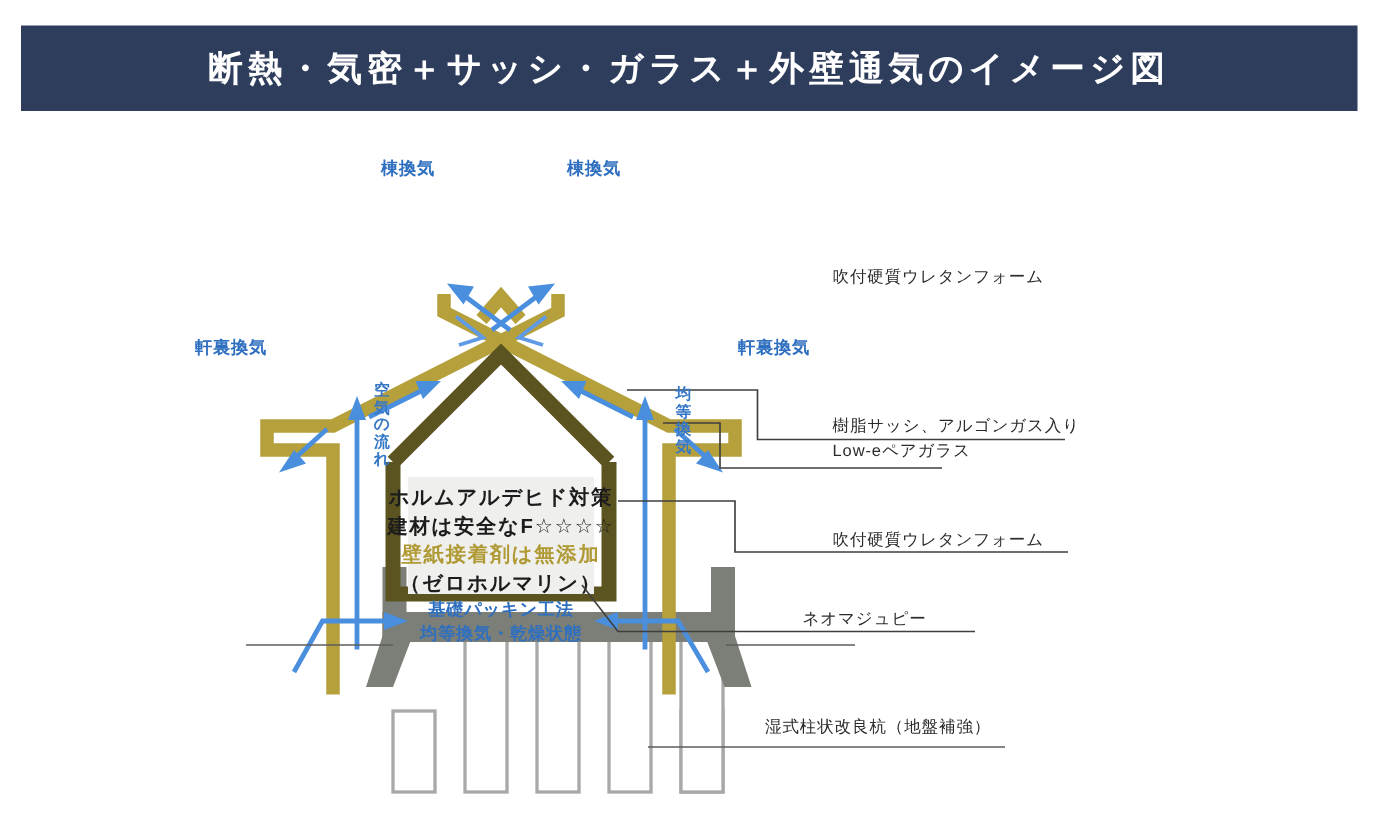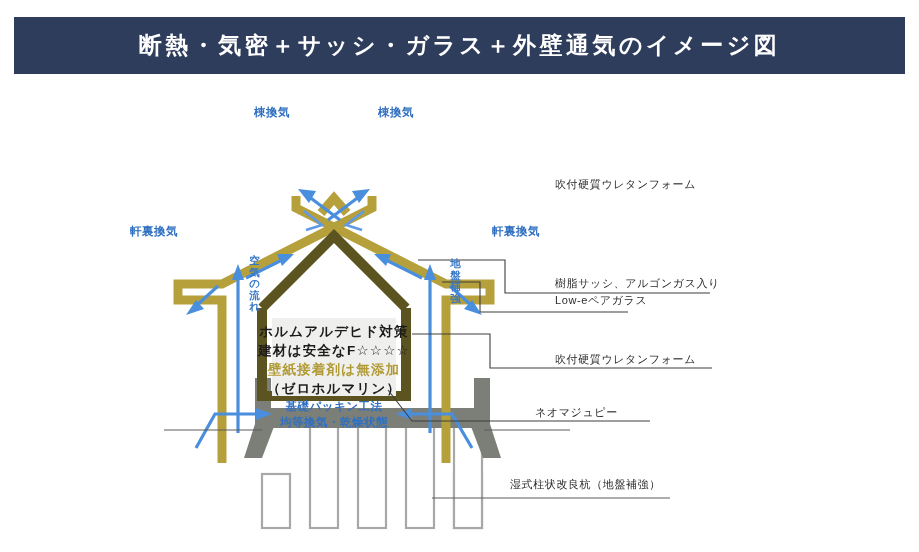--- a/index.html
+++ b/index.html
@@ -310,14 +310,14 @@
         <path class="leader-gray" d="M164 352 L262 352"></path>
         <path class="leader-gray" d="M484 352 L570 352"></path>
       </g>
 
     </svg>
   </div>
 </div>
 
 <div>
     <div style="position: absolute; left: 248px; top: 255px; width: 13px; font-family: &quot;Liberation Sans&quot;, &quot;DejaVu Sans&quot;, sans-serif; font-size: 10.5px; font-weight: 700; color: rgb(55, 120, 198); line-height: 11.5px; letter-spacing: 0px; text-align: center; word-break: break-all;">空気の流れ</div>
-    <div style="position: absolute; left: 449px; top: 258px; width: 13px; font-family: &quot;Liberation Sans&quot;, &quot;DejaVu Sans&quot;, sans-serif; font-size: 10.5px; font-weight: 700; color: rgb(55, 120, 198); line-height: 11.5px; letter-spacing: 0px; text-align: center; word-break: break-all;">地盤補強</div>
+    <div style="position: absolute; left: 449px; top: 258px; width: 13px; font-family: &quot;Liberation Sans&quot;, &quot;DejaVu Sans&quot;, sans-serif; font-size: 10.5px; font-weight: 700; color: rgb(55, 120, 198); line-height: 11.5px; letter-spacing: 0px; text-align: center; word-break: break-all;">均等換気</div>
   </div>
 
 </body></html>

